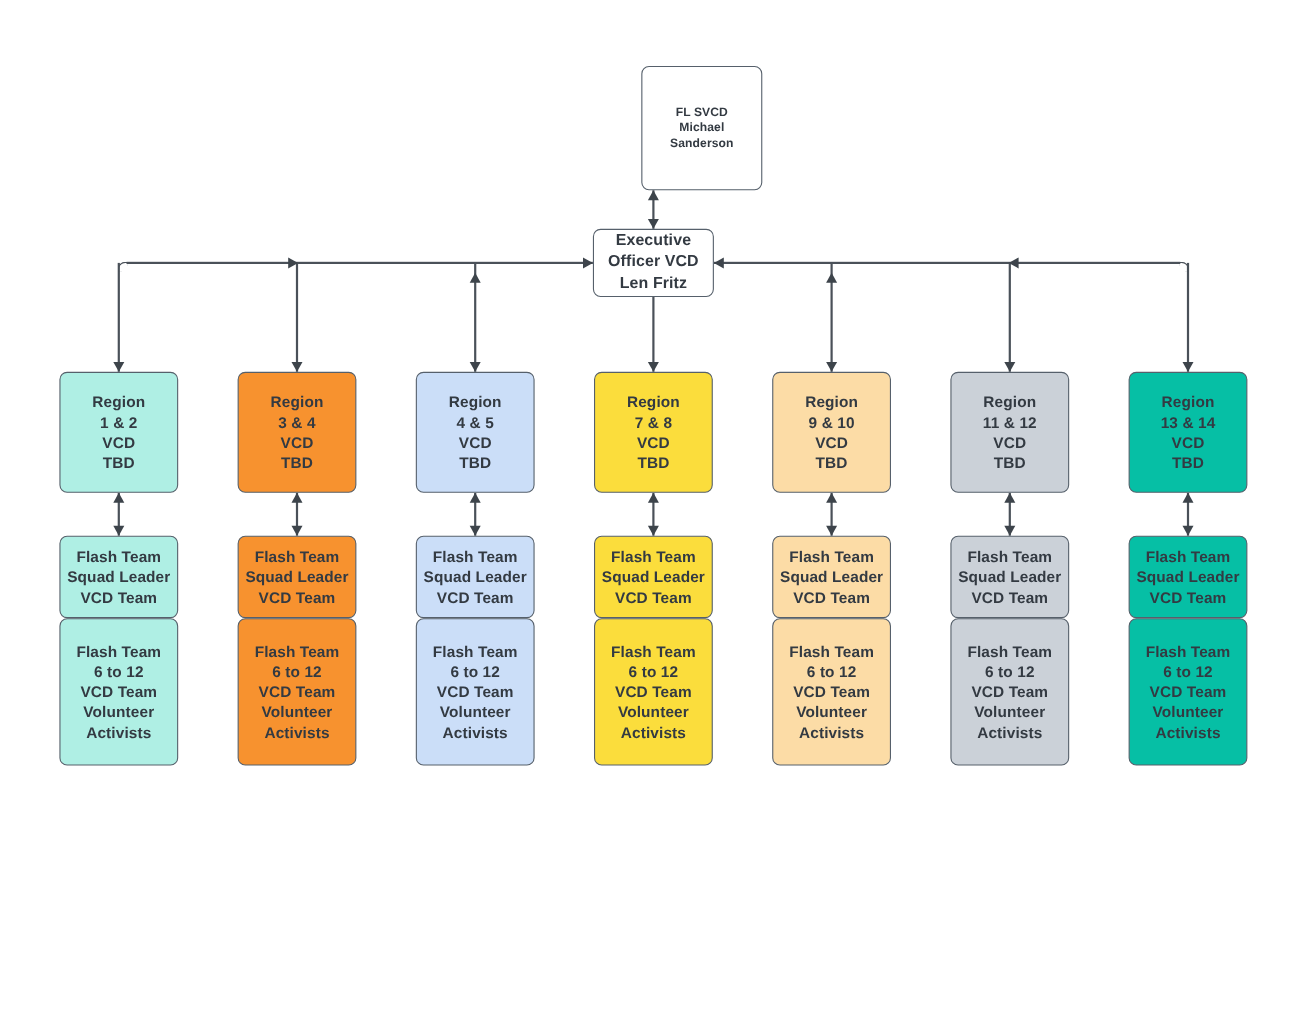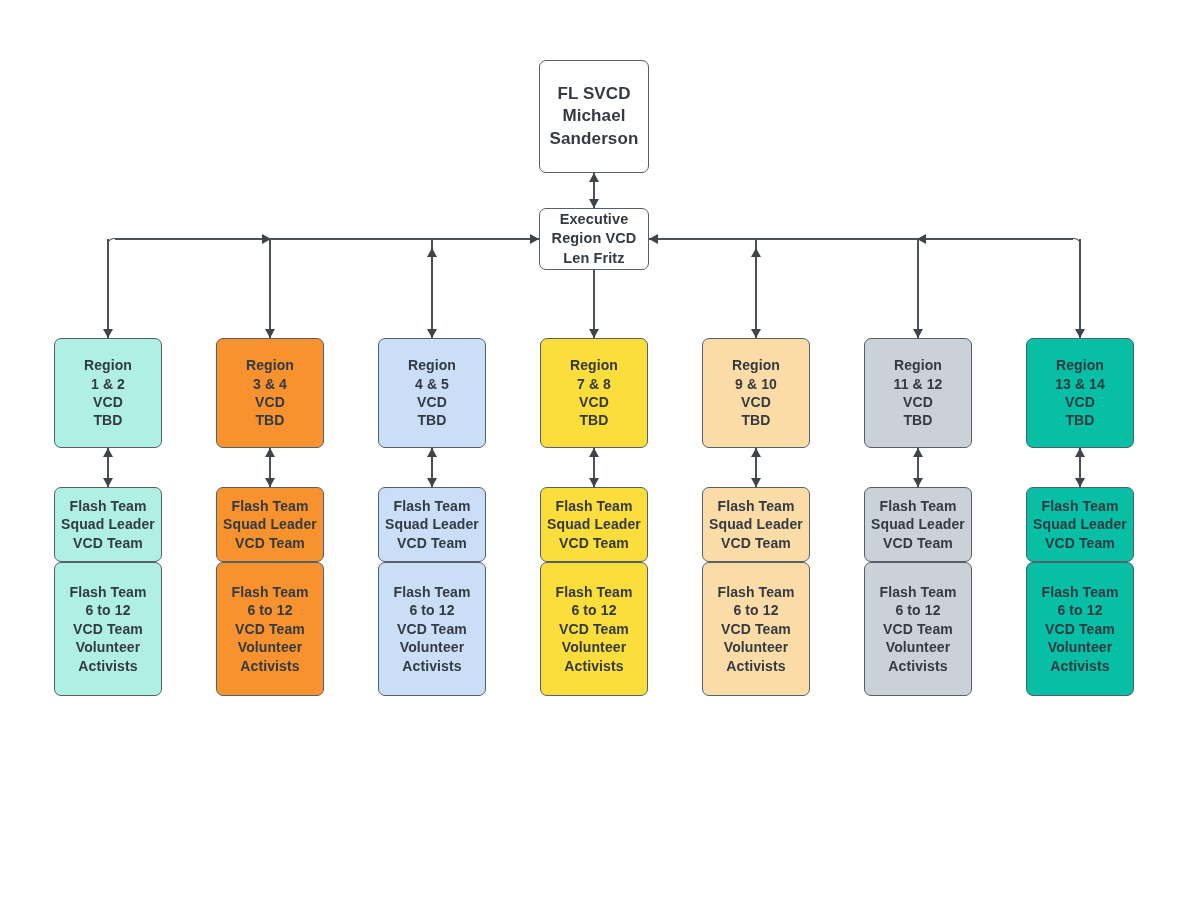--- a/index.html
+++ b/index.html
@@ -30,21 +30,21 @@
     color: #333a42;
     font-weight: bold;
     line-height: 1.32;
     letter-spacing: .1px;
     z-index: 5;
   }
   .node .txt {
     white-space: pre-line;
     padding: 0 4px;
   }
-  #top-exec { font-size: 17px; }
+  #top-exec { font-size: 11px; margin-left: 44px; }
   #exec-officer { font-size: 14.5px; }
   .region-node { font-size: 14px; align-items: center; }
   .squad-node  { font-size: 14px; }
   .crew-node   { font-size: 14px; }
 
   
   .edge {
     position: absolute;
     background: #4a5159;
     z-index: 1;
@@ -143,21 +143,21 @@
     </div>
 
   <div class="node" id="top-exec" style="left:539px; top:60px; width:110px; height:113px;">
     <span class="txt">FL SVCD
 Michael
 Sanderson</span>
   </div>
 
   <div class="node" id="exec-officer" style="left:539px; top:208px; width:110px; height:62px;">
     <span class="txt">Executive
-Region VCD
+Officer VCD
 Len Fritz</span>
   </div>
 
   <div id="column-layer">
       <div class="node region-node" style="left: 54px; top: 338px; width: 108px; height: 110px; background: rgb(175, 239, 228);">
         <span class="txt">Region
 1 &amp; 2
 VCD
 TBD</span>
       </div>

